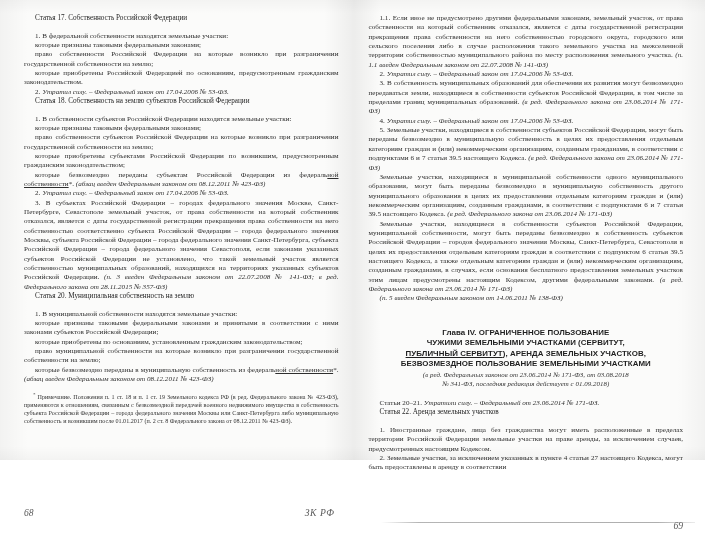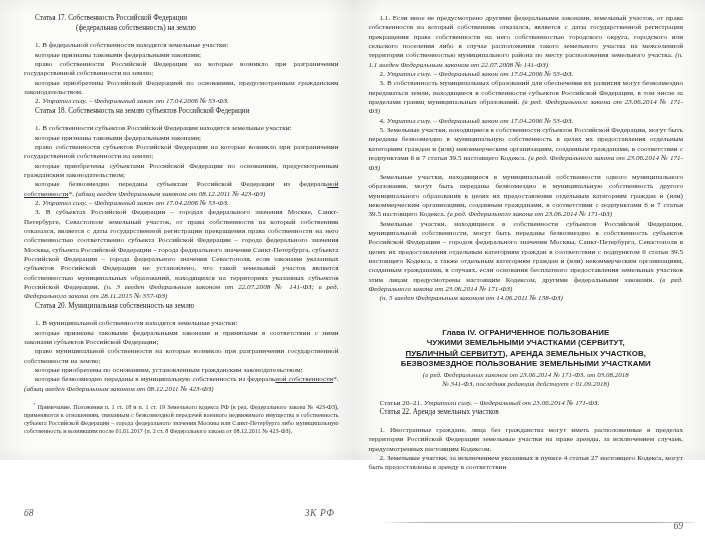--- a/index.html
+++ b/index.html
@@ -158,44 +158,43 @@
 <body>
 
 <div class="spread">
 
   <div class="page page-left">
     <div class="col">
 
       <div class="art-head">
         <span>Статья 17. Собственность Российской Федерации</span>
       </div>
-      <div class="art-head-2">(федеральная собственность) на землю</div>
 
       <p class="ind gap-md">1. В федеральной собственности находятся земельные участки:</p>
       <p class="ind">которые признаны таковыми федеральными законами;</p>
       <p class="ind">право собственности Российской Федерации на которые возникло при разграничении государственной собственности на землю;</p>
       <p class="ind">которые приобретены Российской Федерацией по основаниям, предусмотренным гражданским законодательством.</p>
       <p class="ind"><span>2. </span><span class="it">Утратил силу. – Федеральный закон от 17.04.2006 № 53-ФЗ.</span></p>
 
       <div class="art-head gap-lg">Статья 18. Собственность на землю субъектов Российской Федерации</div>
 
       <p class="ind gap-md">1. В собственности субъектов Российской Федерации находятся земельные участки:</p>
       <p class="ind">которые признаны таковыми федеральными законами;</p>
       <p class="ind">право собственности субъектов Российской Федерации на которые возникло при разграничении государственной собственности на землю;</p>
-      <p class="ind">которые приобретены субъектами Российской Федерации по основаниям, предусмотренным гражданским законодательством;</p>
+      <p class="ind">которые приобретены субъектами Российской Федерации по возникшим, предусмотренным гражданским законодательством;</p>
       <p class="ind"><span>которые безвозмездно переданы субъектам Российской Федерации из федераль</span><span class="u">ной собственности</span><span>*. </span><span class="it">(абзац введен Федеральным законом от 08.12.2011 № 423-ФЗ)</span></p>
       <p class="ind"><span>2. </span><span class="it">Утратил силу. – Федеральный закон от 17.04.2006 № 53-ФЗ.</span></p>
       <p class="ind"><span>3. В субъектах Российской Федерации – городах федерального значения Москве, Санкт-Петербурге, Севастополе земельный участок, от права собственности на который собственник отказался, является с даты государственной регистрации прекращения права собственности на него собственностью соответственно субъекта Российской Федерации – города федерального значения Москвы, субъекта Российской Федерации – города федерального значения Санкт-Петербурга, субъекта Российской Федерации – города федерального значения Севастополя, если законами указанных субъектов Российской Федерации не установлено, что такой земельный участок является собственностью муниципальных образований, находящихся на территориях указанных субъектов Российской Федерации. </span><span class="it">(п. 3 введен Федеральным законом от 22.07.2008 № 141-ФЗ; в ред. Федерального закона от 28.11.2015 № 357-ФЗ)</span></p>
 
       <div class="art-head gap-lg">Статья 20. Муниципальная собственность на землю</div>
 
       <p class="ind gap-md">1. В муниципальной собственности находятся земельные участки:</p>
       <p class="ind">которые признаны таковыми федеральными законами и принятыми в соответствии с ними законами субъектов Российской Федерации;</p>
+      <p class="ind">которые приобретены по основаниям, установленным гражданским законодательством;</p>
       <p class="ind">право муниципальной собственности на которые возникло при разграничении государственной собственности на землю;</p>
-      <p class="ind">которые приобретены по основаниям, установленным гражданским законодательством;</p>
       <p class="ind"><span>которые безвозмездно переданы в муниципальную собственность из федераль</span><span class="u">ной собственности</span><span>*. </span><span class="it">(абзац введен Федеральным законом от 08.12.2011 № 423-ФЗ)</span></p>
 
       <div class="footnote">
         <span class="lead"><span class="star">*</span><span> Примечание. Положения п. 1 ст. 18 и п. 1 ст. 19 Земельного кодекса РФ (в ред. Федерального закона № 423-ФЗ), применяются к отношениям, связанным с безвозмездной передачей военного недвижимого имущества в собственность субъекта Российской Федерации – города федерального значения Москвы или Санкт-Петербурга либо муниципальную собственность и возникшим после 01.01.2017 (п. 2 ст. 8 Федерального закона от 08.12.2011 № 423-ФЗ).</span></span>
       </div>
 
     </div>
 
     <div class="footer">
       <span>68</span>

